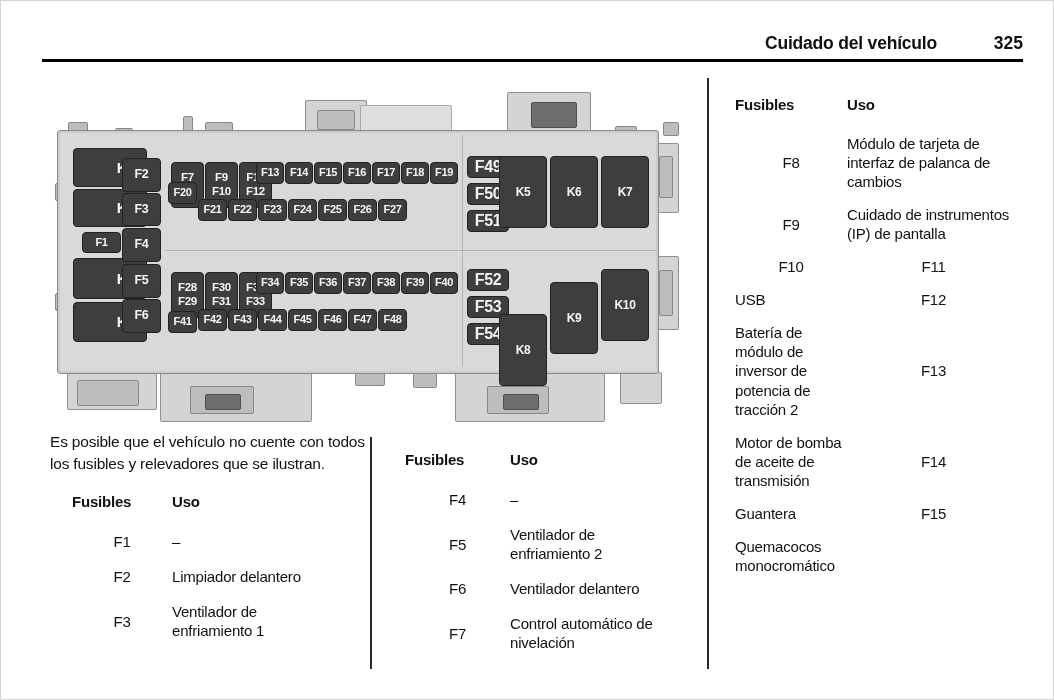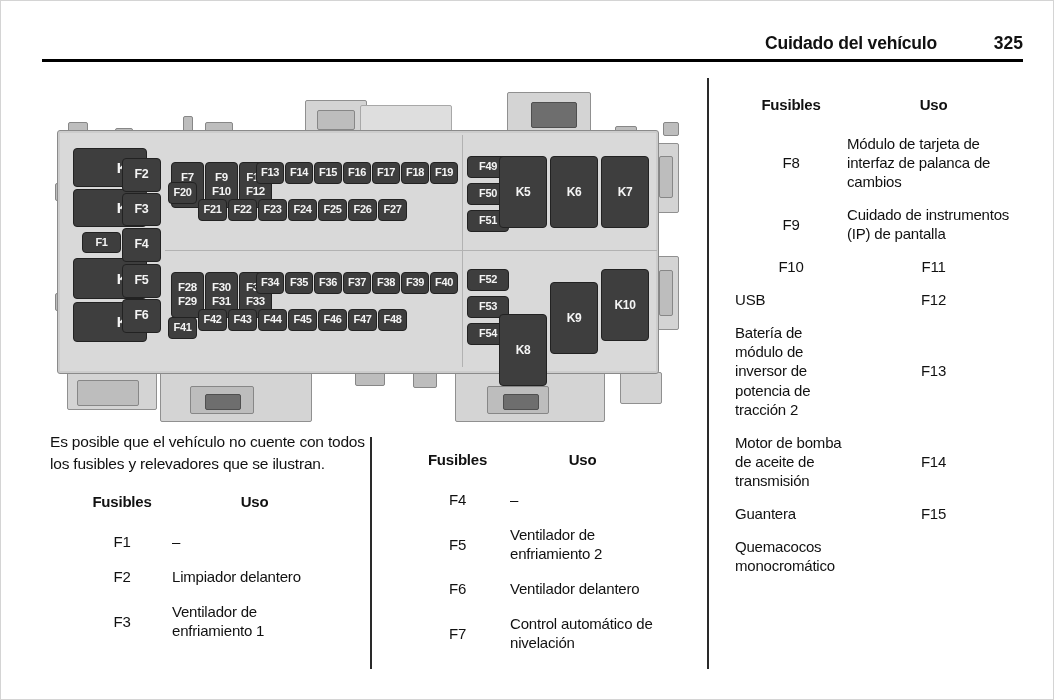--- a/index.html
+++ b/index.html
@@ -33,28 +33,28 @@
   .seam-h{left:110px;top:162px;width:492px;height:1px;}
   .comp{
     position:absolute;background:#3e3e3e;color:#f4f4f4;border:1px solid #222;
     border-radius:4px;display:flex;flex-direction:column;align-items:center;
     justify-content:center;font-weight:bold;letter-spacing:-0.3px;line-height:1.05;
   }
   .comp.relay-left{font-size:15px;padding-left:32px;}
   .comp.relay-big{font-size:12px;}
   .comp.fuse-med{font-size:12.5px;}
   .comp.fuse-sm{font-size:11px;}
-  .comp.fuse-right{font-size:11px;}
+  .comp.fuse-right{font-size:16px;}
   .comp.double{font-size:11.5px;}
   .comp.double div{line-height:1.18;}
   
   .note{position:absolute;left:50px;top:431px;width:316px;font-size:15.5px;line-height:1.4;margin:0;letter-spacing:-0.2px;}
   
   .fuse-table{position:absolute;display:grid;font-size:15px;line-height:1.27;letter-spacing:-0.2px;}
-  .fuse-table .th{font-weight:bold;padding:0 0 13px 0;text-align:center;}
+  .fuse-table .th{font-weight:bold;padding:0 0 13px 0;text-align:left;}
   .fuse-table .td{display:flex;align-items:center;}
   .fuse-table .td.fuse-cell{justify-content:center;padding:8px 0;}
   .fuse-table .td.use-cell{justify-content:flex-start;text-align:left;padding:8px 0;}
   .t1{left:72px;top:492px;width:265px;grid-template-columns:100px 1fr;}
   .t2{left:405px;top:450px;width:250px;grid-template-columns:105px 1fr;}
   .t3{left:735px;top:95px;width:285px;grid-template-columns:112px 1fr;}
   .t3 .td.fuse-cell,.t3 .td.use-cell{padding:7px 0;}
 </style>
 </head>
 <body>
@@ -149,21 +149,21 @@
           <div>F32</div>
           <div>F33</div>
         </div>
         <div class="comp fuse-sm" style="left: 201px; top: 184px; width: 26px; height: 20px;">F34</div>
         <div class="comp fuse-sm" style="left: 230px; top: 184px; width: 26px; height: 20px;">F35</div>
         <div class="comp fuse-sm" style="left: 259px; top: 184px; width: 26px; height: 20px;">F36</div>
         <div class="comp fuse-sm" style="left: 288px; top: 184px; width: 26px; height: 20px;">F37</div>
         <div class="comp fuse-sm" style="left: 317px; top: 184px; width: 26px; height: 20px;">F38</div>
         <div class="comp fuse-sm" style="left: 346px; top: 184px; width: 26px; height: 20px;">F39</div>
         <div class="comp fuse-sm" style="left: 375px; top: 184px; width: 26px; height: 20px;">F40</div>
-        <div class="comp fuse-sm" style="left: 113px; top: 229px; width: 27px; height: 20px; text-align: right;">F41</div>
+        <div class="comp fuse-sm" style="left: 113px; top: 223px; width: 27px; height: 20px; text-align: right;">F41</div>
         <div class="comp fuse-sm" style="left: 143px; top: 221px; width: 27px; height: 20px;">F42</div>
         <div class="comp fuse-sm" style="left: 173px; top: 221px; width: 27px; height: 20px;">F43</div>
         <div class="comp fuse-sm" style="left: 203px; top: 221px; width: 27px; height: 20px;">F44</div>
         <div class="comp fuse-sm" style="left: 233px; top: 221px; width: 27px; height: 20px;">F45</div>
         <div class="comp fuse-sm" style="left: 263px; top: 221px; width: 27px; height: 20px;">F46</div>
         <div class="comp fuse-sm" style="left: 293px; top: 221px; width: 27px; height: 20px;">F47</div>
         <div class="comp fuse-sm" style="left: 323px; top: 221px; width: 27px; height: 20px;">F48</div>
         <div class="comp fuse-right" style="left: 412px; top: 68px; width: 40px; height: 20px;">F49</div>
         <div class="comp fuse-right" style="left: 412px; top: 95px; width: 40px; height: 20px;">F50</div>
         <div class="comp fuse-right" style="left: 412px; top: 122px; width: 40px; height: 20px;">F51</div>

